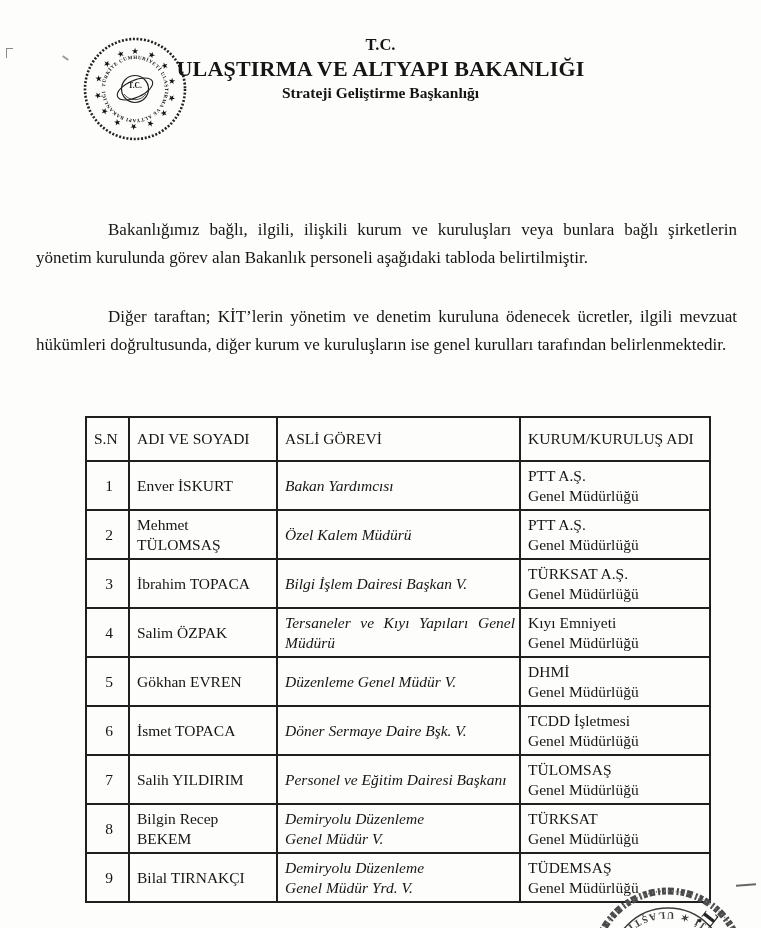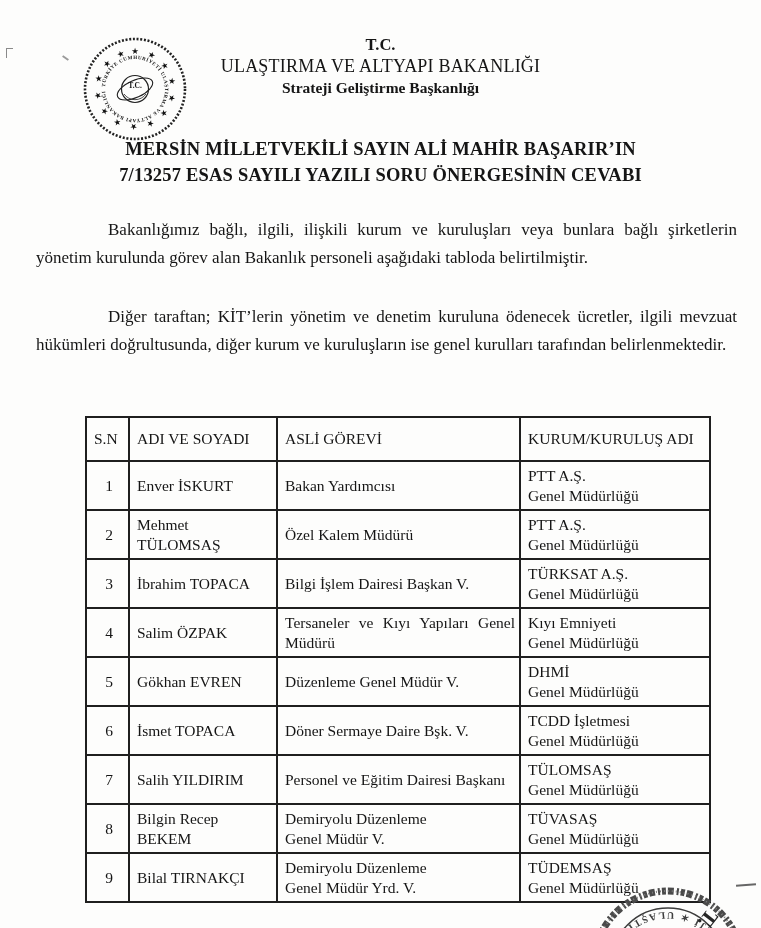--- a/index.html
+++ b/index.html
@@ -9,21 +9,21 @@
     margin:0 auto;
     background:#fdfdfc;
     color:#151515;
     font-family:"Liberation Serif","DejaVu Serif",serif;
     overflow:hidden;
     box-shadow:0 0 6px rgba(0,0,0,.25);
   }
   
   .letterhead { position:absolute; top:34px; left:0; right:0; text-align:center; line-height:1.28; }
   .lh-tc       { font-weight:bold; font-size:16.5px; }
-  .lh-ministry { font-weight:normal; font-size:18px; letter-spacing:.2px; }
+  .lh-ministry { font-weight:bold; font-size:22px; letter-spacing:.2px; }
   .lh-dept     { font-weight:bold; font-size:15.5px; margin-top:0; }
   .seal-wrap { position:absolute; top:36px; left:82px; width:106px; height:106px; }
 
   
   .doc-title { position:absolute; top:137px; left:0; right:0; text-align:center;
                font-weight:bold; font-size:18.5px; line-height:1.38; letter-spacing:.2px; }
 
   
   .para { position:absolute; left:36px; right:24px; text-align:justify;
           font-size:17px; line-height:28px; text-indent:72px; }
@@ -43,21 +43,21 @@
     white-space:pre-line;
     font-weight:normal;
   }
   table.board th { height:36px; text-align:left; }
   table.board td { height:41px; }
   .col-sn   { width:43px;  }
   .col-name { width:148px; }
   .col-role { width:243px; }
   .col-org  { width:190px; }
   th.c-sn, td.c-sn { text-align:center; padding-left:2px; padding-right:2px; }
-  td.c-role { text-align:justify; }
+  td.c-role { text-align:justify;font-style:italic; }
 
   
   .stamp-wrap { position:absolute; top:874px; left:580px; width:180px; height:54px; }
 
   
   .artifact { position:absolute; background:transparent; }
   .art-corner { top:48px; left:6px; width:6px; height:9px;
                 border-left:1.5px solid #8a8a8a; border-top:1.5px solid #8a8a8a; }
   .art-tick { top:57px; left:62px; width:7px; height:2px; background:#9a9a9a; transform:rotate(35deg); }
   .art-dash { top:884px; left:736px; width:20px; height:2px; background:#666; transform:rotate(-4deg); }
@@ -98,24 +98,20 @@
       <text x="53" y="51.5" text-anchor="middle" font-size="7.5" font-weight="bold" fill="#111">T.C.</text>
     </svg>
   </div>
 
   <div class="letterhead">
     <div class="lh-tc">T.C.</div>
     <div class="lh-ministry">ULAŞTIRMA VE ALTYAPI BAKANLIĞI</div>
     <div class="lh-dept">Strateji Geliştirme Başkanlığı</div>
   </div>
 
-  <div class="doc-title">
-    <div>MERSİN MİLLETVEKİLİ SAYIN ALİ MAHİR BAŞARIR’IN</div>
-    <div>7/13257 ESAS SAYILI YAZILI SORU ÖNERGESİNİN CEVABI</div>
-  </div>
 
   <p class="para para-1">Bakanlığımız bağlı, ilgili, ilişkili kurum ve kuruluşları veya bunlara bağlı şirketlerin yönetim kurulunda görev alan Bakanlık personeli aşağıdaki tabloda belirtilmiştir.</p>
   <p class="para para-2">Diğer taraftan; KİT’lerin yönetim ve denetim kuruluna ödenecek ücretler, ilgili mevzuat hükümleri doğrultusunda, diğer kurum ve kuruluşların ise genel kurulları tarafından belirlenmektedir.</p>
 
 
   <table class="board">
     <colgroup>
       <col class="col-sn">
         <col class="col-name">
         <col class="col-role">
@@ -178,21 +174,21 @@
         <td class="c-role">Personel ve Eğitim Dairesi Başkanı</td>
         <td>TÜLOMSAŞ
 Genel Müdürlüğü</td>
       </tr>
       <tr>
         <td class="c-sn">8</td>
         <td>Bilgin Recep
 BEKEM</td>
         <td class="c-role">Demiryolu Düzenleme
 Genel Müdür V.</td>
-        <td>TÜVASAŞ
+        <td>TÜRKSAT
 Genel Müdürlüğü</td>
       </tr>
       <tr>
         <td class="c-sn">9</td>
         <td>Bilal TIRNAKÇI</td>
         <td class="c-role">Demiryolu Düzenleme
 Genel Müdür Yrd. V.</td>
         <td>TÜDEMSAŞ
 Genel Müdürlüğü</td>
       </tr>

